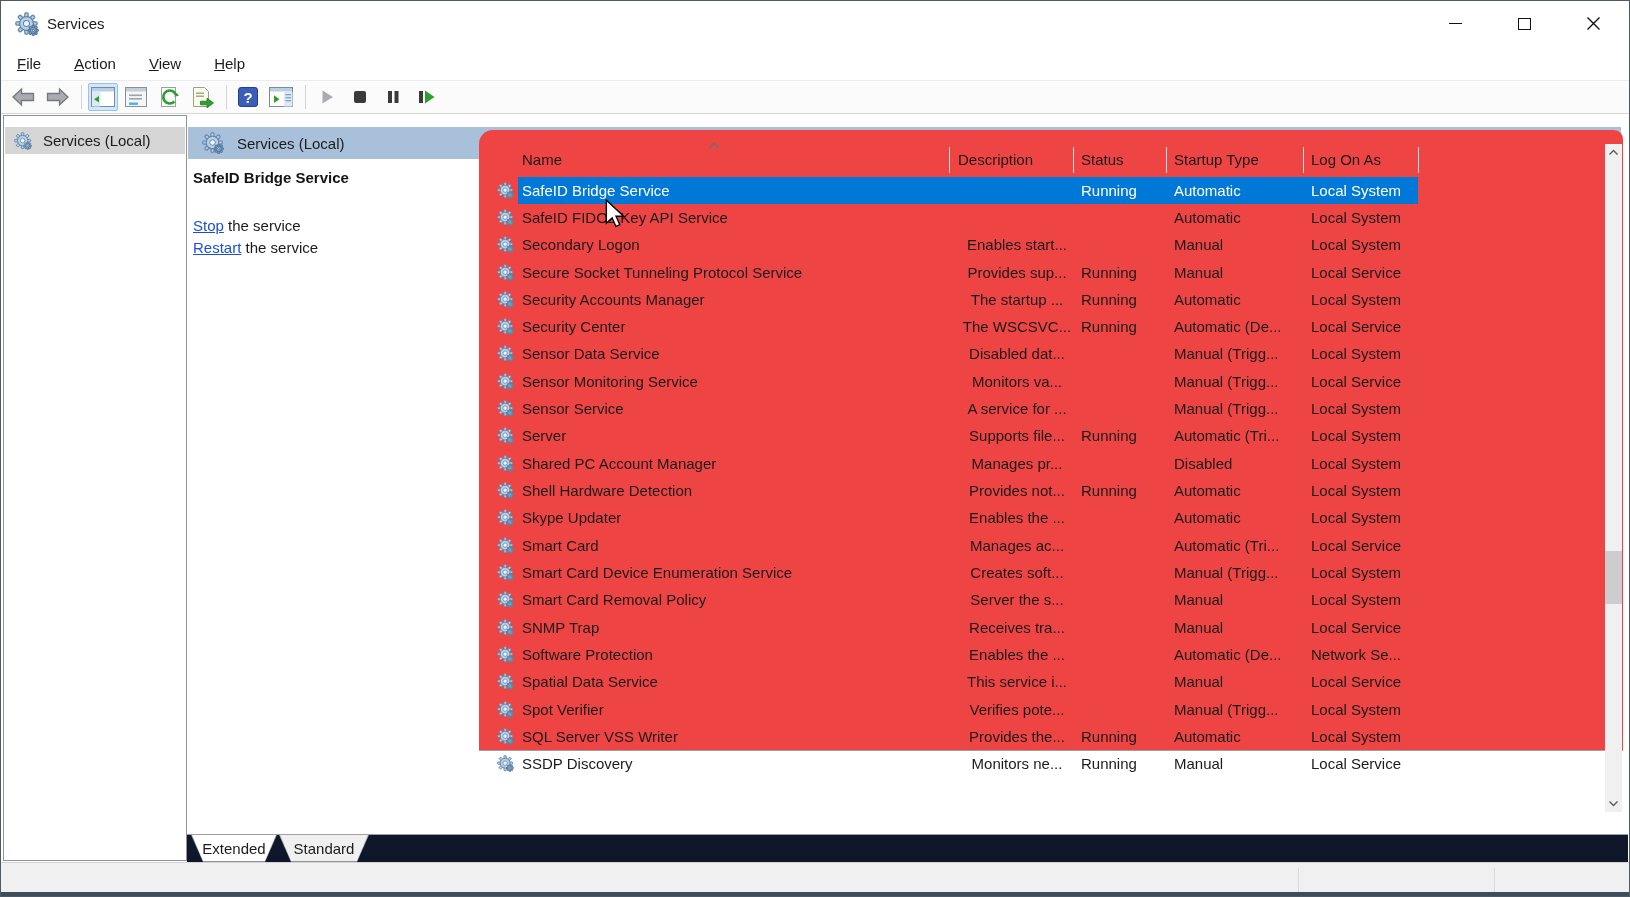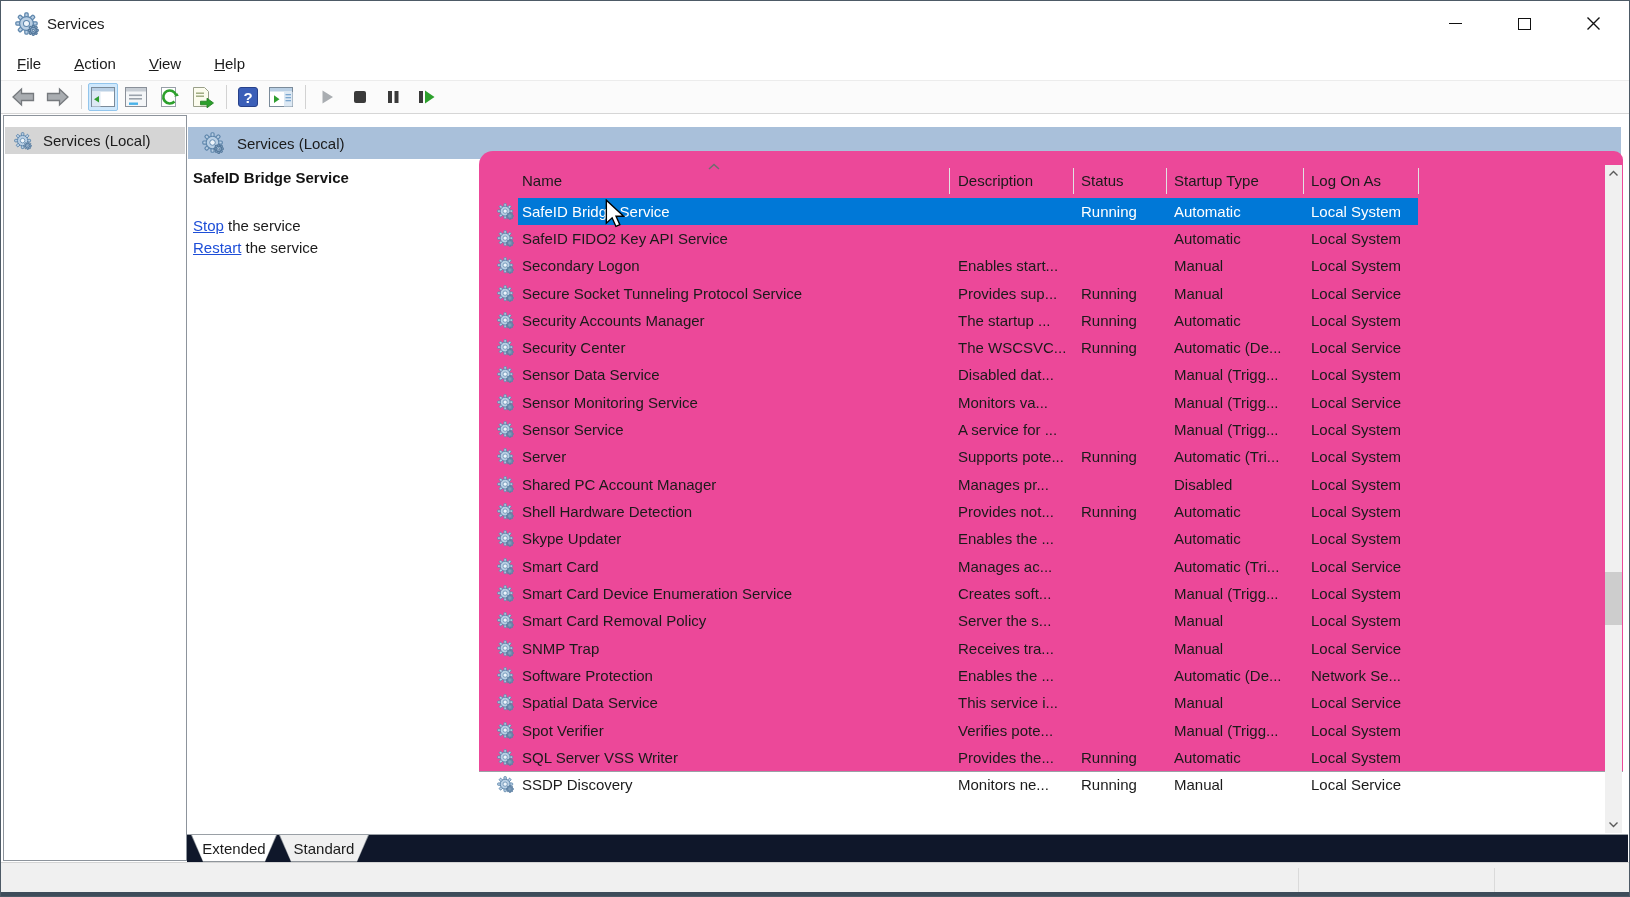--- a/index.html
+++ b/index.html
@@ -37,30 +37,30 @@
   .band { position:absolute; left:1px; top:13px; right:7px; height:32px; background:#a9c0da; display:flex; align-items:center; padding-left:14px; }
   .band .label { font-size:15px; color:#1b1b1b; margin-left:13px; }
 
   .detail-title { position:absolute; left:6px; top:55px; font-size:15px; font-weight:bold; color:#141414; }
   .detail-line { position:absolute; left:6px; font-size:15px; color:#1b1b1b; }
   .detail-line.l1 { top:103px; }
   .detail-line.l2 { top:125px; }
   .detail-line a { color:#1d4ed8; text-decoration:underline; cursor:pointer; }
 
   
-  .list { position:absolute; left:292px; top:37px; width:1144px; height:621px; background:#ec4899; border-radius:14px 9px 0 0; border-bottom:1px solid #9aa0a6; }
+  .list { position:absolute; left:292px; top:16px; width:1144px; height:621px; background:#ef4444; border-radius:14px 9px 0 0; border-bottom:1px solid #9aa0a6; }
   .sort-chevron { position:absolute; left:228px; top:6px; }
   .hdr-cell { position:absolute; top:14px; height:32px; line-height:32px; font-size:15px; color:#1b1b1b; white-space:nowrap; }
   .hdr-div { position:absolute; top:17px; width:1px; height:26px; background:#e2e2e2; }
   .rows { position:absolute; left:0; top:46.6px; width:100%; }
   .row { position:relative; height:27.32px; }
   .row .cell { position:absolute; top:0; height:100%; line-height:27.32px; font-size:15px; color:#1b1b1b; white-space:nowrap; overflow:hidden; z-index:1; }
   .cell.c-icon { left:18px; top:5px; line-height:normal; z-index:0; }
   .cell.c-name    { left:43px;  width:424px; }
-  .cell.c-desc    { left:479px; width:118px; }
+  .cell.c-desc    { left:479px; width:118px;text-align:center; }
   .cell.c-status  { left:602px; width:84px; }
   .cell.c-startup { left:695px; width:126px; }
   .cell.c-logon   { left:832px; width:106px; }
   .row.selected::before { content:""; position:absolute; left:39px; top:0; width:900px; height:100%; background:#0078d7; }
   .row.selected .cell { color:#fff; }
 
   
   .scrollbar { position:absolute; left:1126px; top:14px; width:17px; height:668px; background:#f0f0f0; }
   .sb-arrow { position:absolute; left:0; width:17px; height:17px; display:flex; align-items:center; justify-content:center; }
   .sb-up { top:0; } .sb-down { bottom:0; }
@@ -558,21 +558,21 @@
         <rect x="3.9" y="0.2" width="2" height="9.6" rx="0.8"></rect>
         <rect x="3.9" y="0.2" width="2" height="9.6" rx="0.8" transform="rotate(45 4.9 5)"></rect>
         <rect x="3.9" y="0.2" width="2" height="9.6" rx="0.8" transform="rotate(90 4.9 5)"></rect>
         <rect x="3.9" y="0.2" width="2" height="9.6" rx="0.8" transform="rotate(135 4.9 5)"></rect>
         <circle cx="4.9" cy="5" r="2.8"></circle>
       </g>
       <circle cx="4.9" cy="5" r="1.1" fill="#eef5fb" stroke="#55799c"></circle>
     </g>
   </svg></span>
     <span class="cell c-name">Server</span>
-    <span class="cell c-desc">Supports pote...</span>
+    <span class="cell c-desc">Supports file...</span>
     <span class="cell c-status">Running</span>
     <span class="cell c-startup">Automatic (Tri...</span>
     <span class="cell c-logon">Local System</span>
   </div>
             <div class="row">
     <span class="cell c-icon"><svg class="gear" width="17" height="17" viewBox="0 0 23 23">
     <g stroke="#5e86ac" stroke-width="1.2" fill="#b9cfe4">
       <rect x="9.4" y="0.8" width="3.2" height="20.4" rx="1"></rect>
       <rect x="9.4" y="0.8" width="3.2" height="20.4" rx="1" transform="rotate(45 11 11)"></rect>
       <rect x="9.4" y="0.8" width="3.2" height="20.4" rx="1" transform="rotate(90 11 11)"></rect>

